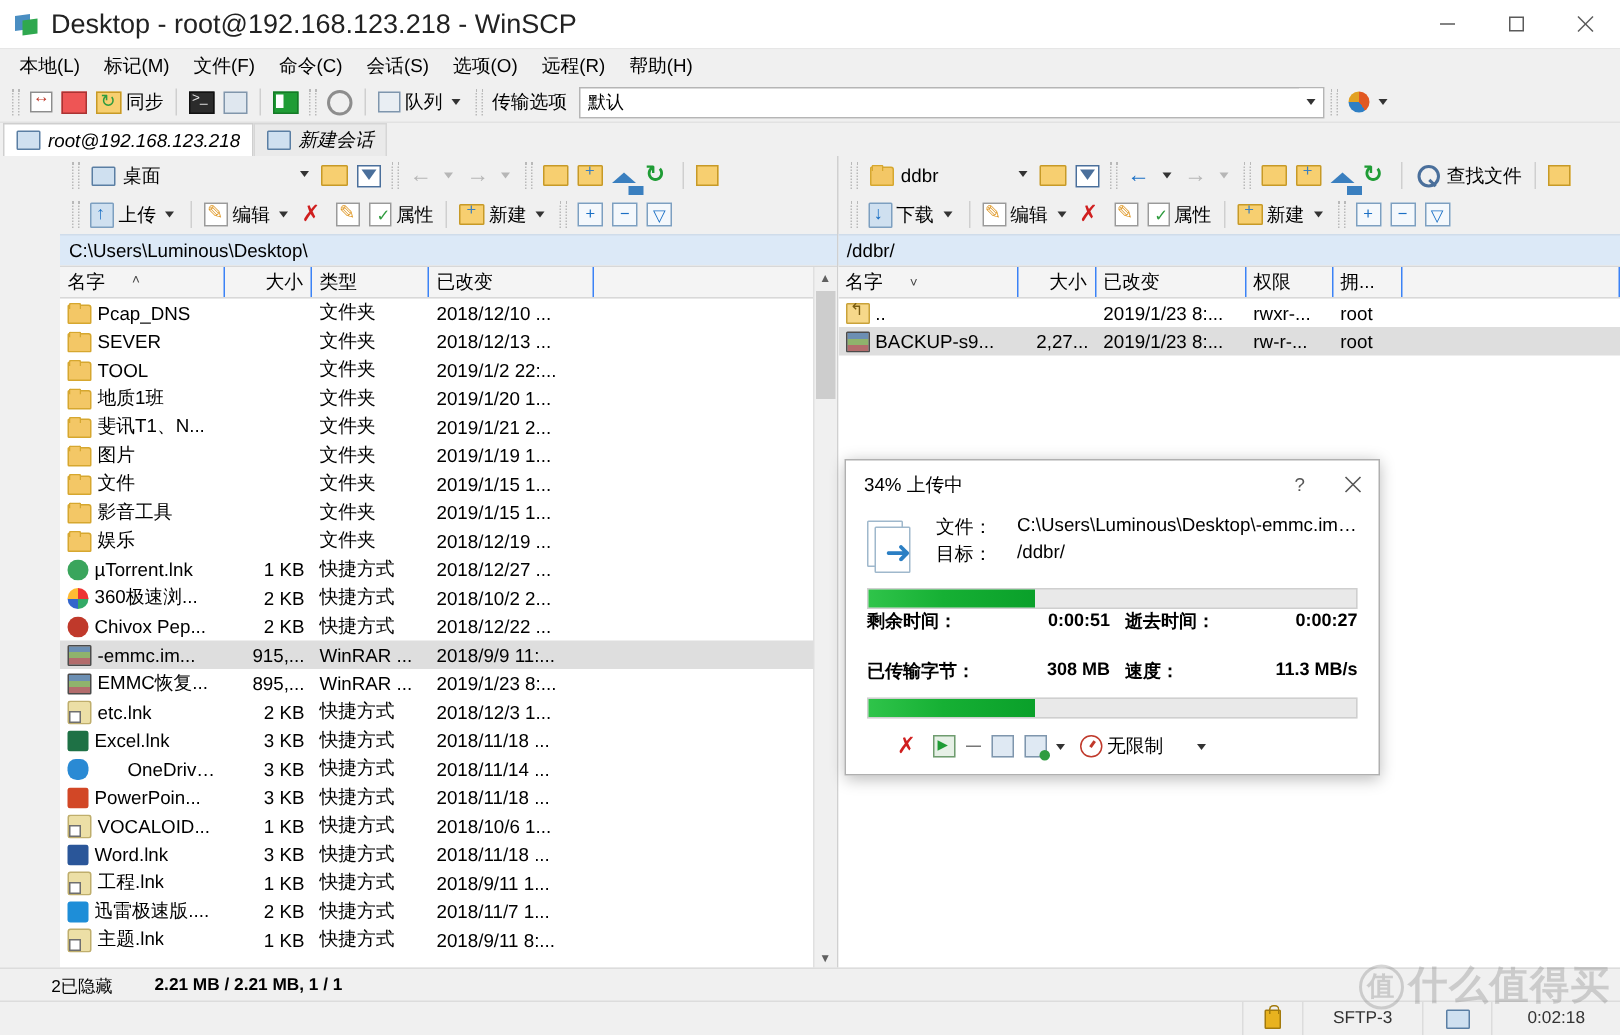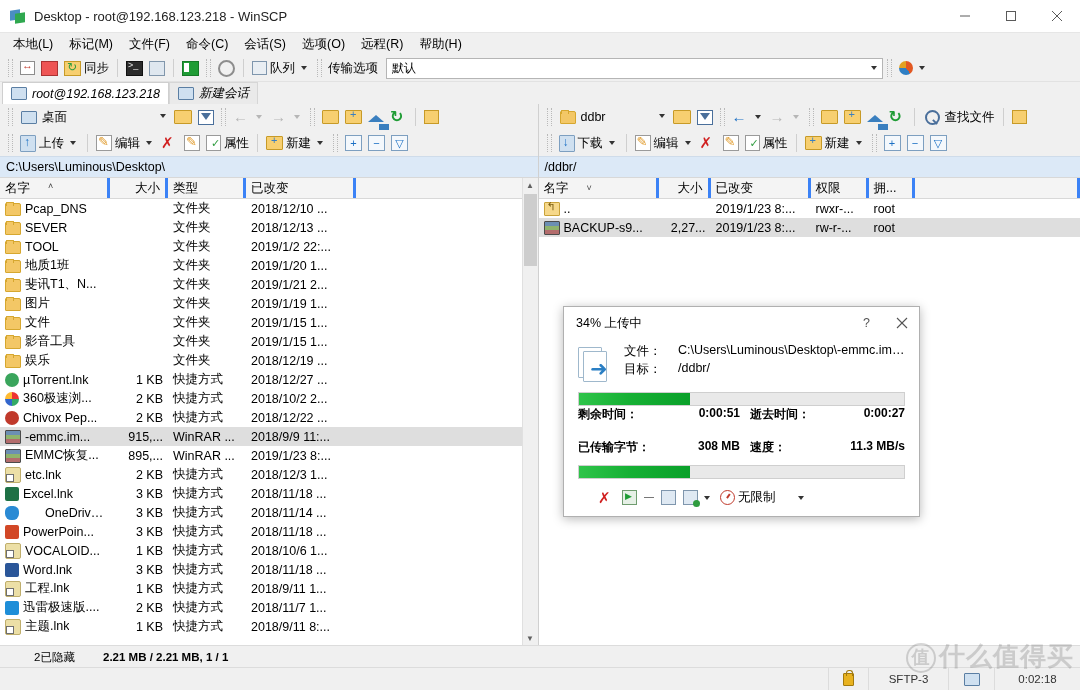--- a/index.html
+++ b/index.html
@@ -12,21 +12,21 @@
   .app{position:relative;width:1080px;height:690px;background:#f0f0f0;}
 
   
   .titlebar{height:32px;background:#ffffff;display:flex;align-items:center;
             border-bottom:1px solid #e6e6e6;}
   .titlebar .app-icon{width:16px;height:16px;margin:0 8px 0 10px;position:relative;flex:none;}
   .app-icon .sq1{position:absolute;left:0;top:2px;width:10px;height:10px;background:#4a8ec2;
                  transform:skewY(-8deg);}
   .app-icon .sq2{position:absolute;left:5px;top:5px;width:10px;height:10px;background:#2fa84f;
                  transform:skewY(-8deg);}
-  .titlebar .t-text{font-size:13px;color:#222;}
+  .titlebar .t-text{font-size:18px;color:#222;}
   .wbtns{margin-left:auto;display:flex;height:32px;}
   .wbtn{width:46px;height:32px;display:flex;align-items:center;justify-content:center;
         color:#5a5a5a;font-size:13px;}
   .wbtn.close{font-size:14px;}
   .wbtn svg{display:block;}
 
   
   .menubar{height:22px;background:#f0f0f0;display:flex;align-items:center;padding-left:6px;gap:2px;}
   .menu-item{padding:3px 7px;font-size:12.5px;color:#000;white-space:nowrap;}
 
@@ -45,39 +45,39 @@
                justify-content:center;background:#fff;}
   .tb-text{font-size:12.5px;margin:0 4px 0 2px;}
 
   
   .tabbar{height:22px;background:#f0f0f0;display:flex;align-items:flex-end;padding-left:2px;font-style:italic;}
   .tab{height:21px;display:flex;align-items:center;gap:5px;padding:0 8px;font-size:12.5px;
        border:1px solid #cfcfcf;border-bottom:none;background:#fff;}
   .tab.inactive{background:#eaeaea;border-color:#d6d6d6;}
 
   
-  .panes{position:absolute;left:0;top:104px;right:0;bottom:44px;display:flex;}
+  .panes{position:absolute;left:0;top:104px;right:0;bottom:44px;display:flex;padding-left:40px;}
   .pane{display:flex;flex-direction:column;background:#f0f0f0;}
   .pane.left{width:538px;}
   .pane.right{width:542px;border-left:1px solid #d0d0d0;}
 
   .pathrow{height:26px;display:flex;align-items:center;padding-left:4px;}
   .pathcombo{height:20px;display:flex;align-items:center;gap:5px;padding-left:4px;position:relative;
              font-size:12.5px;}
   .pathcombo.left-w{width:150px;}
   .pathcombo.right-w{width:110px;}
   .pathcombo .cb-caret{position:absolute;right:2px;top:7px;}
   .actionrow{height:26px;display:flex;align-items:center;padding-left:4px;}
   .pathbar{height:20px;background:#dce9f7;display:flex;align-items:center;padding-left:6px;
            font-size:12.5px;color:#000;border-top:1px solid #cfdcea;}
 
   
   .listwrap{flex:1;background:#fff;position:relative;overflow:hidden;border-top:1px solid #d8d8d8;}
   .colhead{display:flex;height:20px;background:#f4f4f4;border-bottom:1px solid #d8d8d8;font-size:12.5px;}
-  .colhead > div{border-right:3px solid #3b82f6;padding:2px 5px 0 5px;box-sizing:border-box;
+  .colhead > div{border-right:1px solid #3b82f6;padding:2px 5px 0 5px;box-sizing:border-box;
                  white-space:nowrap;overflow:hidden;position:relative;}
   .colhead .sortmark{position:absolute;font-size:9px;color:#444;}
   .rows{position:absolute;left:0;right:0;top:21px;bottom:0;overflow:hidden;}
   .row{display:flex;height:19px;align-items:center;font-size:12.5px;white-space:nowrap;}
   .row.sel{background:#dedede;}
   .cell{padding:0 5px;box-sizing:border-box;overflow:hidden;white-space:nowrap;
         text-overflow:ellipsis;display:flex;align-items:center;gap:4px;}
   .cell.num{justify-content:flex-end;}
 
   

